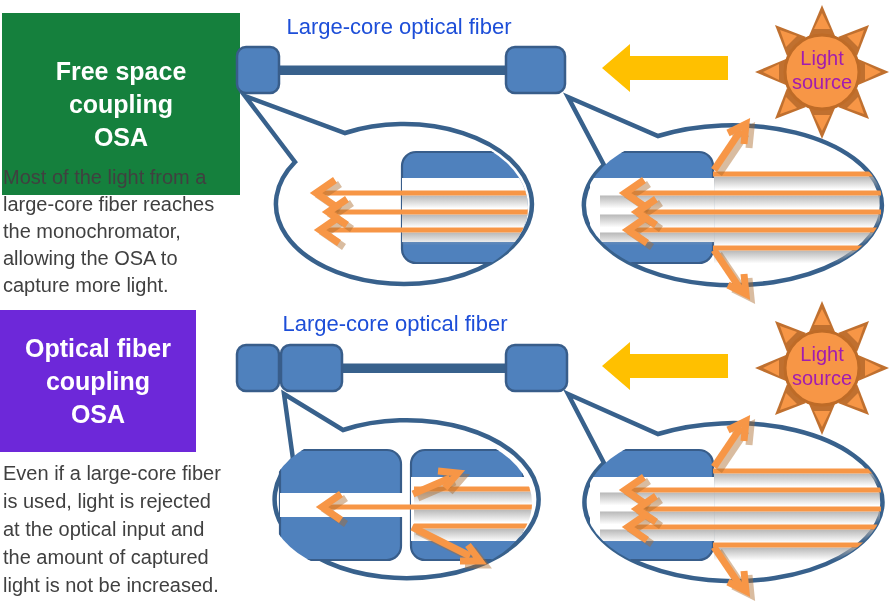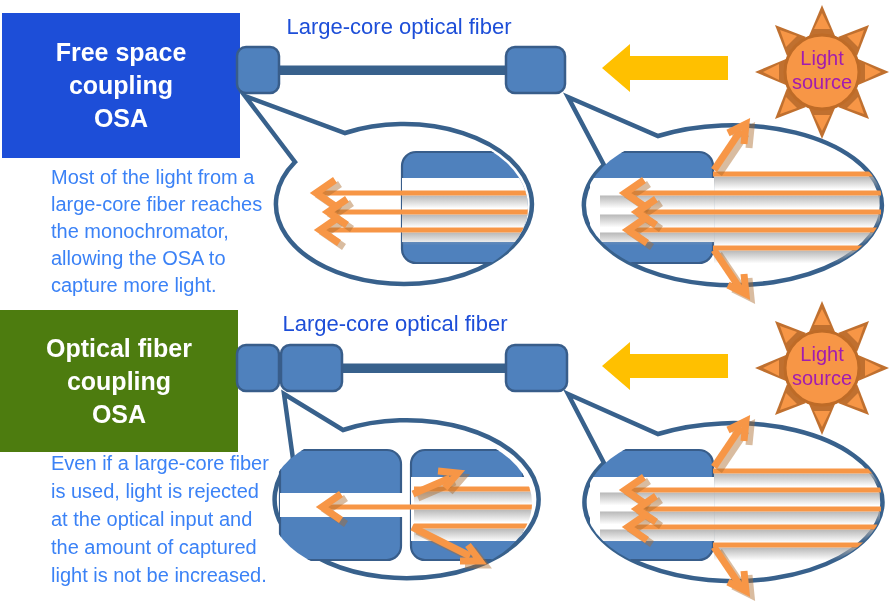--- a/index.html
+++ b/index.html
@@ -1,26 +1,26 @@
 <!DOCTYPE html>
 <html><head>
 <meta charset="utf-8">
 <style>
   html,body{margin:0;padding:0;background:#fff;}
   .canvas{position:relative;width:891px;height:605px;background:#fff;overflow:hidden;
           font-family:"Liberation Sans",sans-serif;}
   .canvas > svg{position:absolute;left:0;top:0;}
   .gray-box{position:absolute;display:flex;align-items:center;justify-content:center;}
-  .box1{left:2px;top:13px;width:238px;height:145px;background:#1d4ed8;}
-  .box2{left:0px;top:310px;width:238px;height:142px;background:#4d7c0f;}
+  .box1{left:2px;top:13px;width:238px;height:182px;background:#15803d;}
+  .box2{left:0px;top:310px;width:196px;height:142px;background:#6d28d9;}
   .title-text{white-space:pre-line;text-align:center;color:#fff;font-weight:bold;
               font-size:25px;line-height:33px;}
-  .caption{position:absolute;width:226px;color:#3b82f6;font-size:20px;line-height:27px;margin-left:48px;}
+  .caption{position:absolute;width:226px;color:#404040;font-size:20px;line-height:27px;}
   .cap1{left:3px;top:164px;}
-  .cap2{left:3px;top:449px;line-height:28px;}
+  .cap2{left:3px;top:459px;line-height:28px;}
   .fiber-label{position:absolute;width:250px;text-align:center;color:#1d4ed8;font-size:22px;}
   .lab1{left:274px;top:14px;}
   .lab2{left:270px;top:311px;}
   .sun-label{position:absolute;width:80px;text-align:center;color:#a21caf;font-size:20px;line-height:24px;}
   .sun1{left:782px;top:46px;}
   .sun2{left:782px;top:342px;}
   .conn{fill:#4F81BD;stroke:#385D8A;stroke-width:2.5;}
   .cable{fill:#38618C;}
   .callout{fill:#ffffff;stroke:#38618C;stroke-width:4.5;}
   .blue-rect{fill:#4F81BD;stroke:#385D8A;stroke-width:2.2;}

